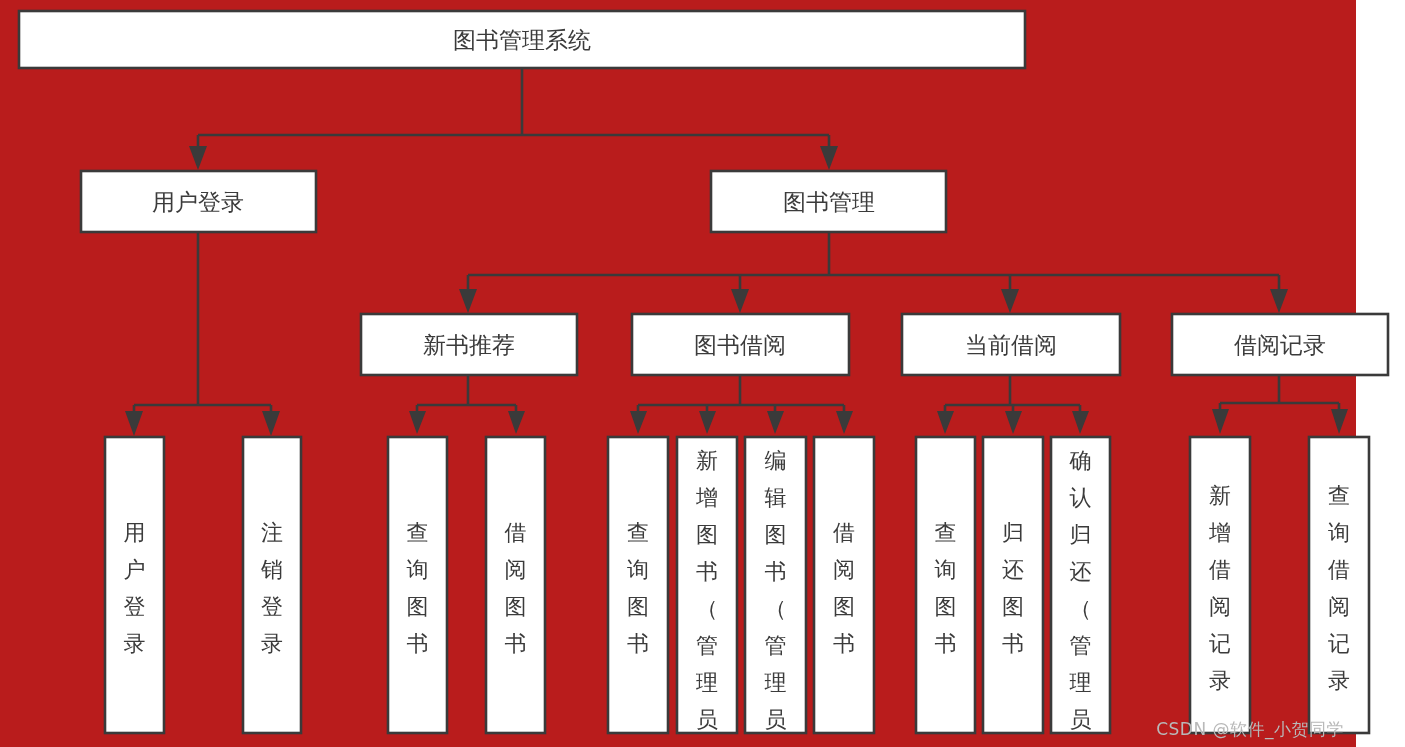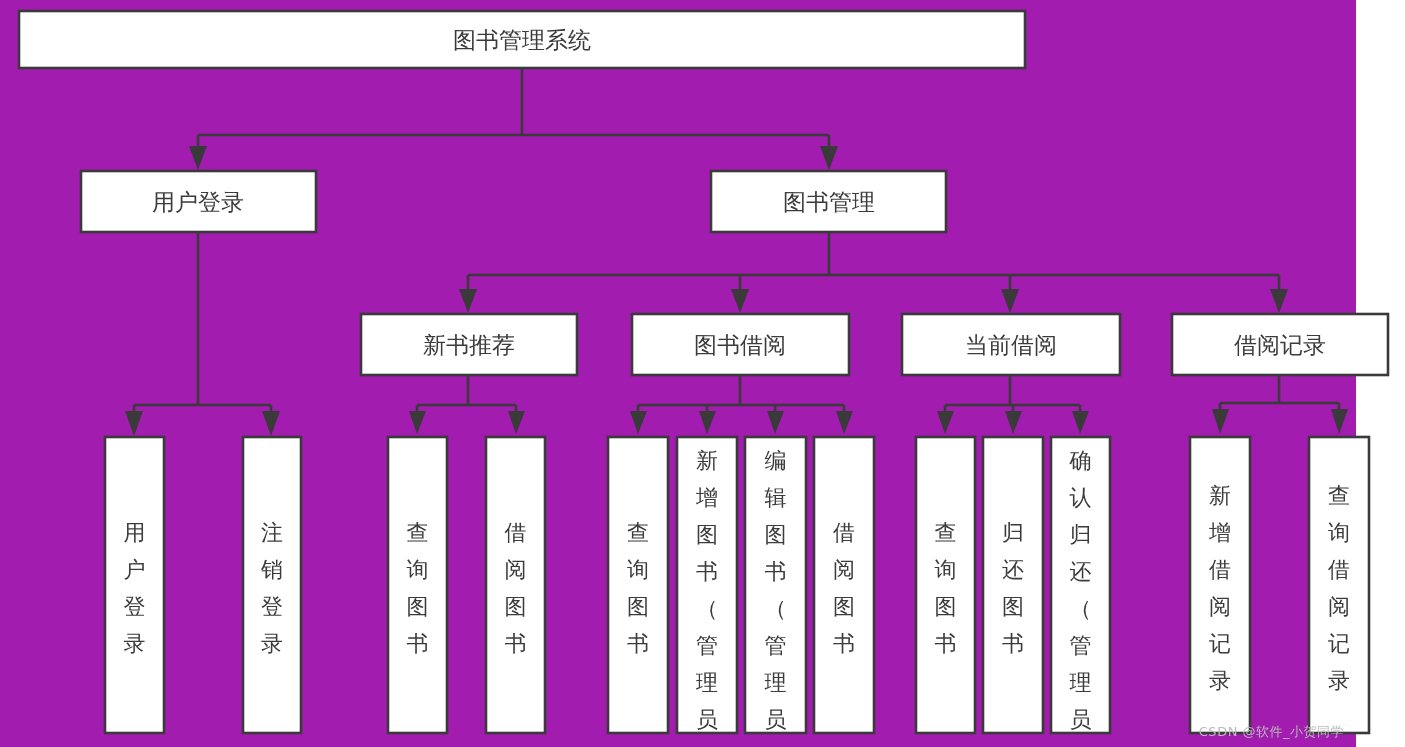--- a/index.html
+++ b/index.html
@@ -10,21 +10,21 @@
   body {
     width: 1405px;
     height: 747px;
     font-family: "DejaVu Sans", "Liberation Sans", sans-serif;
     overflow: hidden;
   }
   #diagram-root {
     position: relative;
     width: 1356px;
     height: 747px;
-    background: #a21caf;
+    background: #b91c1c;
   }
   #diagram-svg {
     position: absolute;
     left: 0;
     top: 0;
     width: 1405px;
     height: 747px;
   }
   .node-box {
     fill: #ffffff;
@@ -52,21 +52,21 @@
     fill: #3b3b3b;
     font-family: "DejaVu Sans", "Liberation Sans", sans-serif;
     font-size: 22px;
     text-anchor: middle;
   }
   .watermark {
     position: absolute;
     right: 12px;
     bottom: 6px;
     font-family: "DejaVu Sans", "Liberation Sans", sans-serif;
-    font-size: 13px;
+    font-size: 17px;
     color: #b9b9b9;
     white-space: nowrap;
     letter-spacing: 0.5px;
     user-select: none;
     margin-top: 20px;
   }
 </style>
 </head>
 <body>
 

